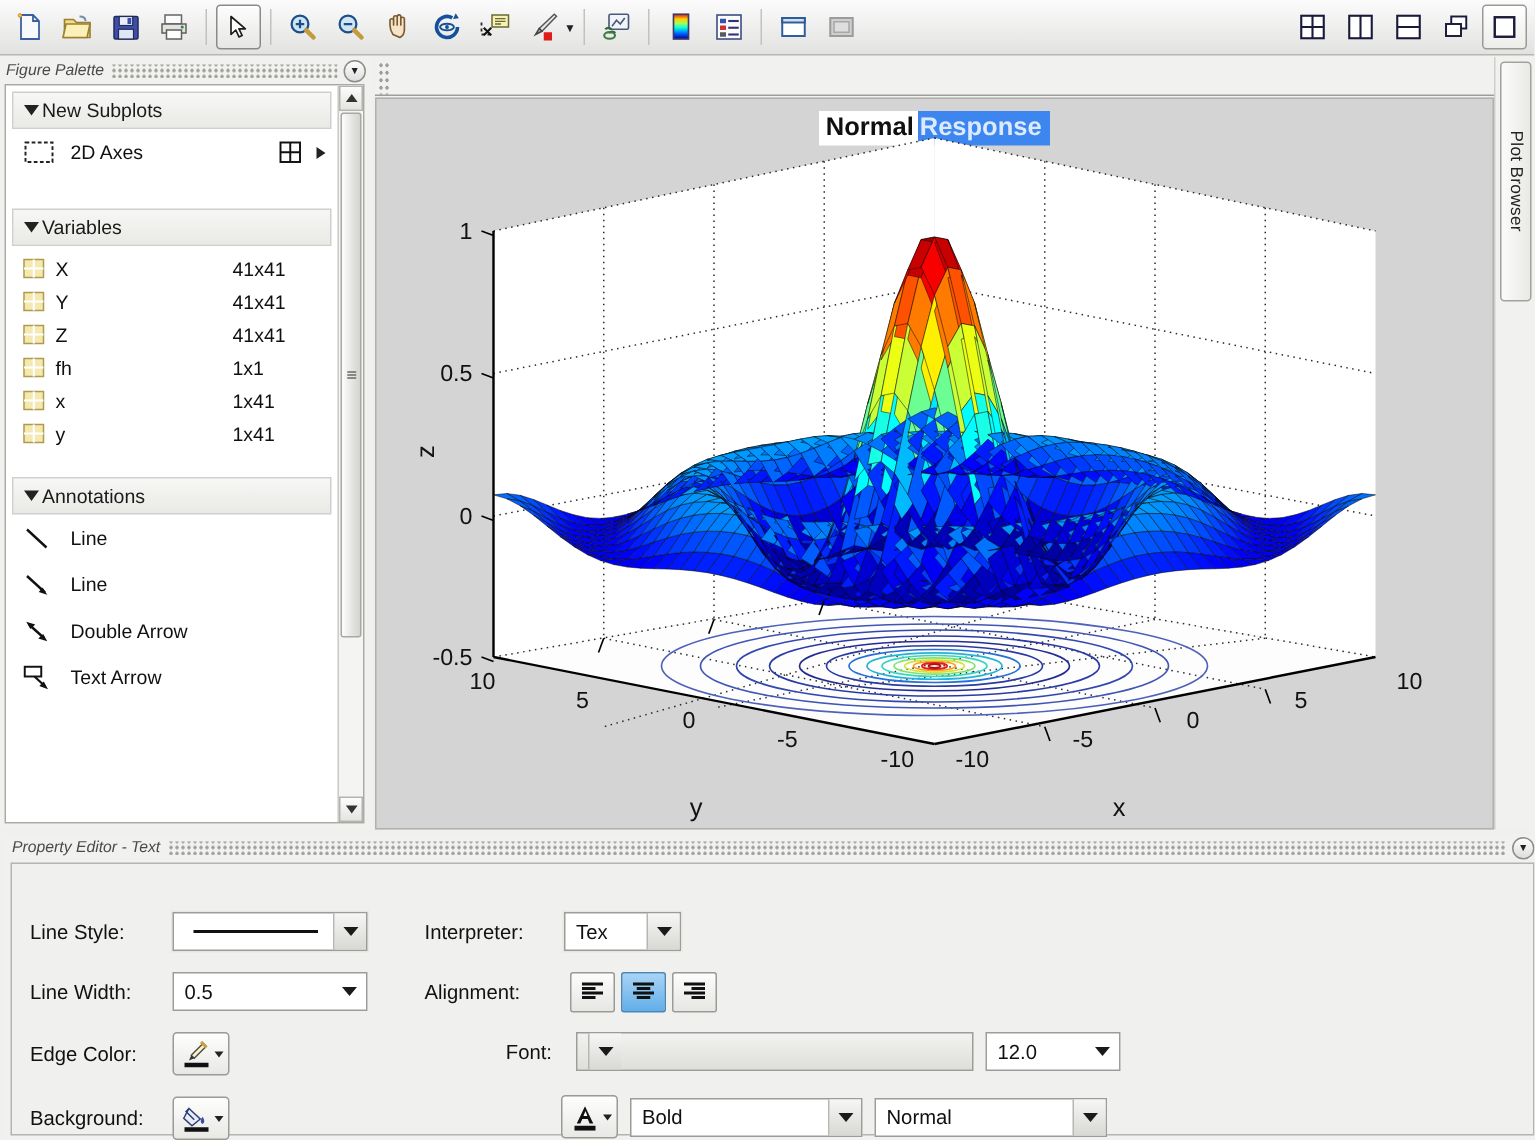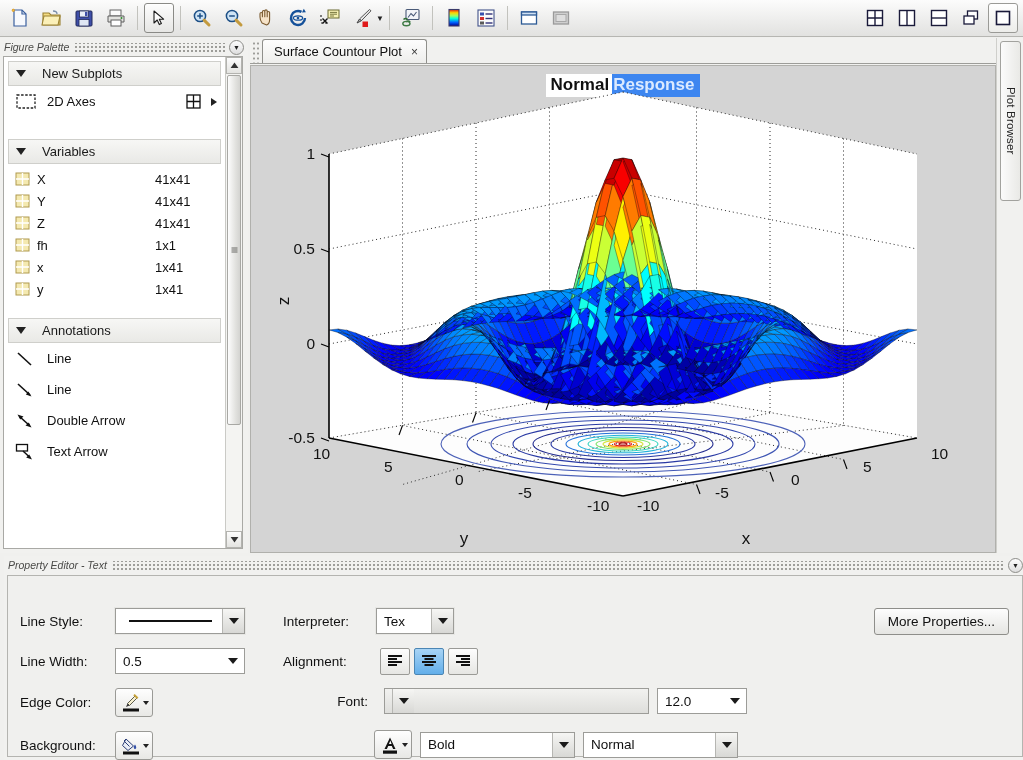--- a/index.html
+++ b/index.html
@@ -71,21 +71,21 @@
     background: #ffffff;
     border: 1px solid #a9a9a5;
     overflow: hidden;
   }
   #palette-scroll-host {
     position: absolute; left: 0; top: 0; right: 17px; bottom: 0;
     overflow: hidden;
   }
   .section-hdr {
     margin: 4px 4px 0 4px;
-    height: 25px; display: flex; align-items: center; gap: 16px;
+    height: 25px; display: flex; align-items: center; gap: 2px;
     padding-left: 7px;
     background: linear-gradient(#f7f7f5, #e9e9e6);
     border: 1px solid #cfcfcb;
     font-size: 13px; color: #1a1a1a;
   }
   .tri-down {
     width: 0; height: 0;
     border-left: 5.5px solid transparent;
     border-right: 5.5px solid transparent;
     border-top: 7px solid #222;
@@ -582,24 +582,20 @@
               <path d="M4.5 6.4 L0.6 1 L8.4 1 Z" fill="#333"></path>
             </svg>
         </div>
       </div>
     </div>
   </div>
 
   <div id="figwrap">
     <div id="tabstrip">
       <span class="tab-grip"></span>
-      <div class="tab">
-        <span>Surface Countour Plot</span>
-        <span class="tab-x">×</span>
-      </div>
     </div>
 
     <div id="figcanvas">
 
       <div id="plot-title">
         <span class="t-plain">Normal </span>
           <span class="t-sel">Response</span>
       </div>
 
       <svg class="plotsvg" width="744" height="487" viewBox="0 0 744 487">
@@ -1924,21 +1920,16 @@
           </span>
         </div>
         <div class="combo sunkenbtn" style="width:155px">
           <span class="val">Normal</span>
           <span class="arrowbox">
             <span class="dn-tri"></span>
           </span>
         </div>
       </div>
 
-      <div class="row" style="right:13px; top:32px;">
-        <div class="morebtn">
-          <span>More Properties...</span>
-        </div>
-      </div>
     </div>
   </div>
 
 </div>
 
 </body></html>

